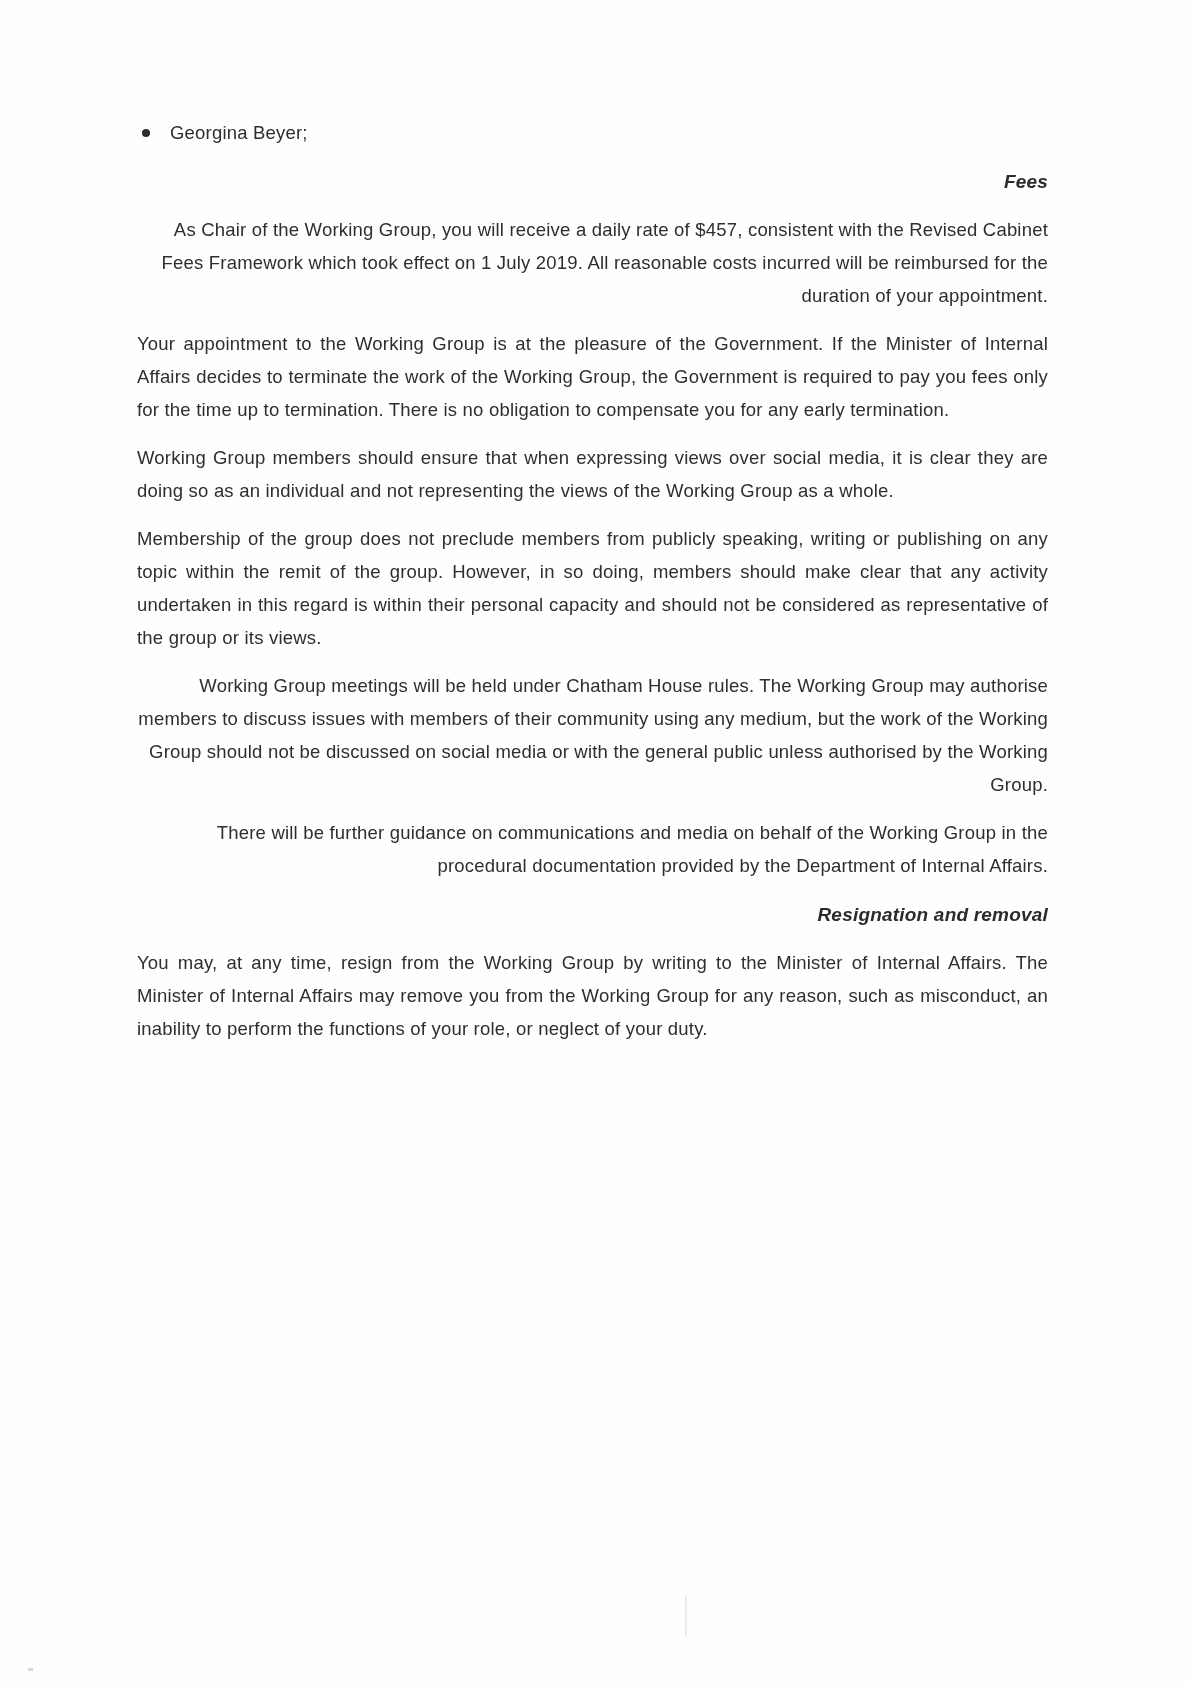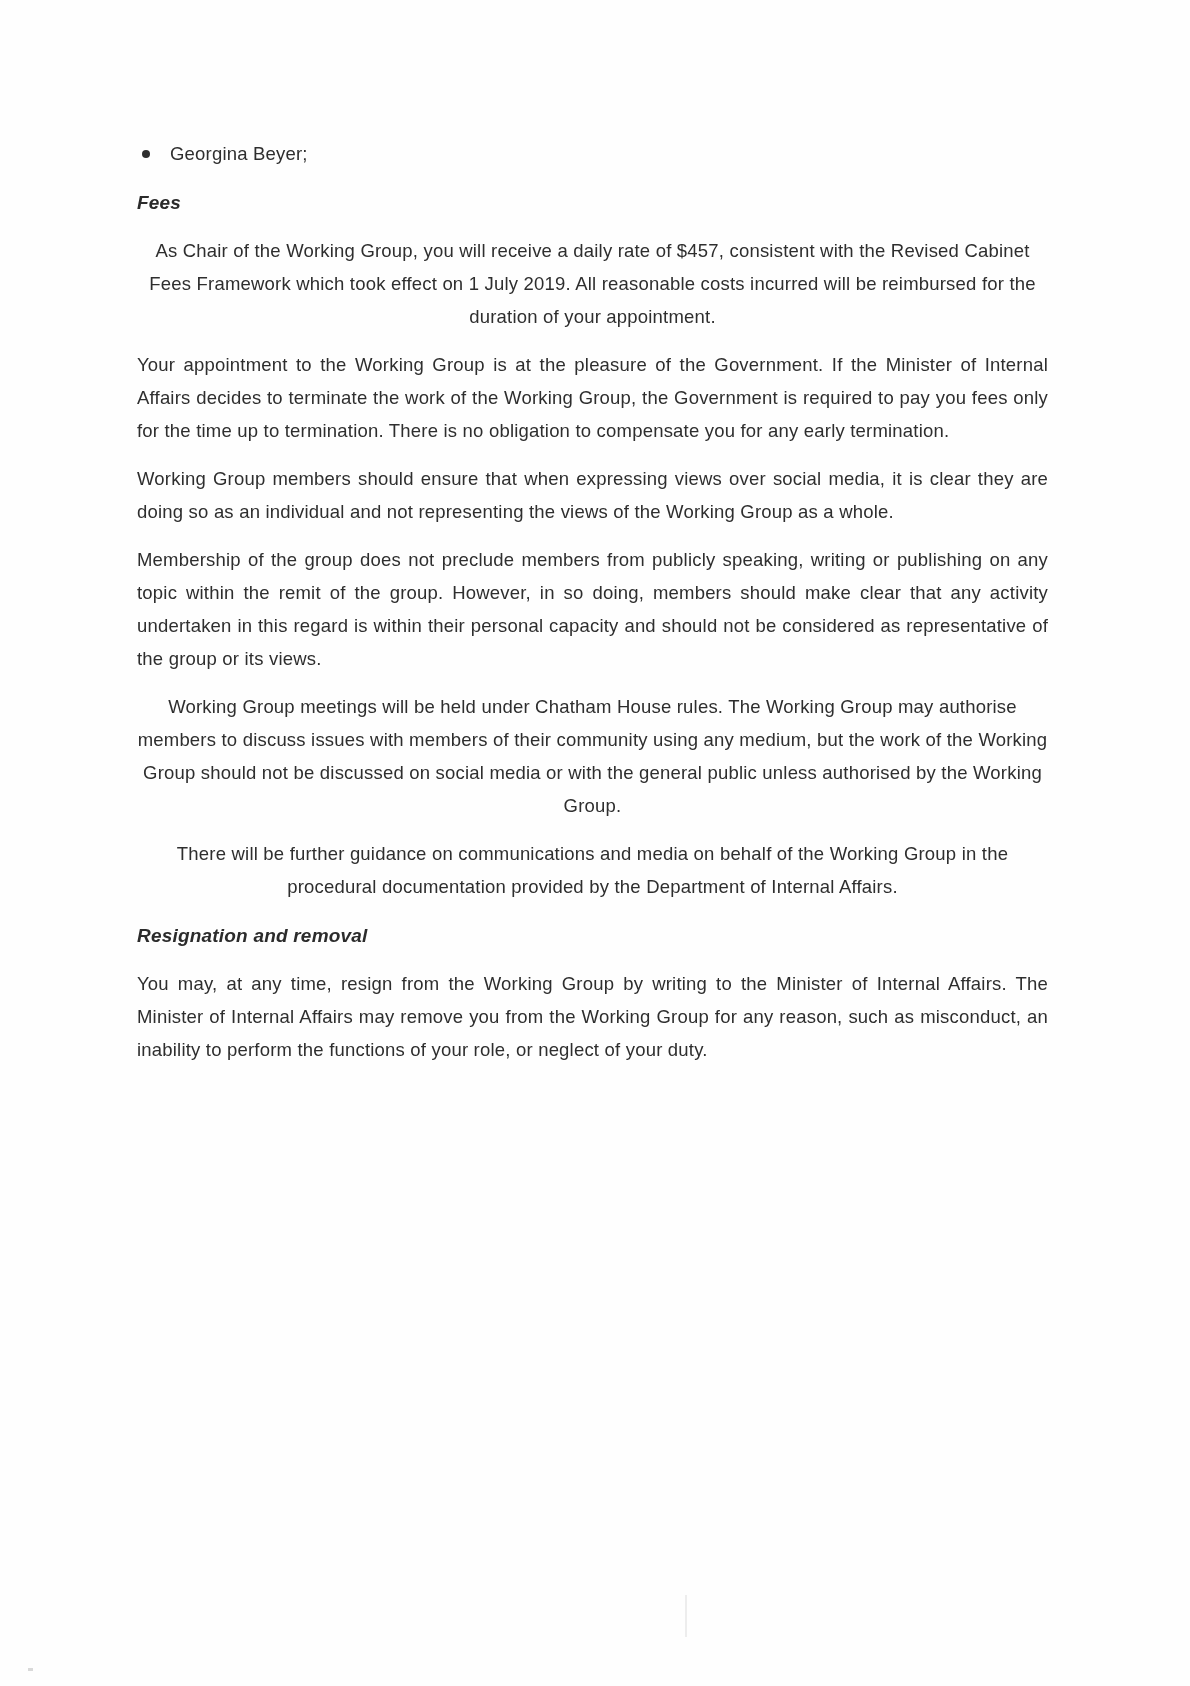--- a/index.html
+++ b/index.html
@@ -13,21 +13,20 @@
     height: 1686px;
     background: #fefefe;
     box-sizing: border-box;
     padding: 116px 142px 0 137px;
     font-family: "Liberation Sans", "DejaVu Sans", sans-serif;
     color: #2e2e2e;
     overflow: hidden;
   }
   .content {
     width: 911px;
-    margin-top: 21px;
   }
   ul.names {
     list-style: none;
     margin: 0 0 10px 0;
     padding: 0;
   }
   ul.names li {
     position: relative;
     padding-left: 33px;
     font-size: 18.5px;
@@ -45,26 +44,27 @@
     background: #2e2e2e;
   }
   h3.sec-heading {
     font-size: 19px;
     line-height: 33px;
     font-weight: bold;
     font-style: italic;
     margin: 16px 0 15px 0;
     color: #2b2b2b;
     letter-spacing: 0.2px;
+    text-align: right;
   }
   p.body-para {
     font-size: 18.5px;
     line-height: 33px;
     margin: 0 0 15px 0;
-    text-align: center;
+    text-align: right;
     color: #2e2e2e;
     letter-spacing: 0.2px;
   }
   p.body-para.just {
     text-align: justify;
   }
   
   .artifact-line {
     position: absolute;
     left: 685px;

